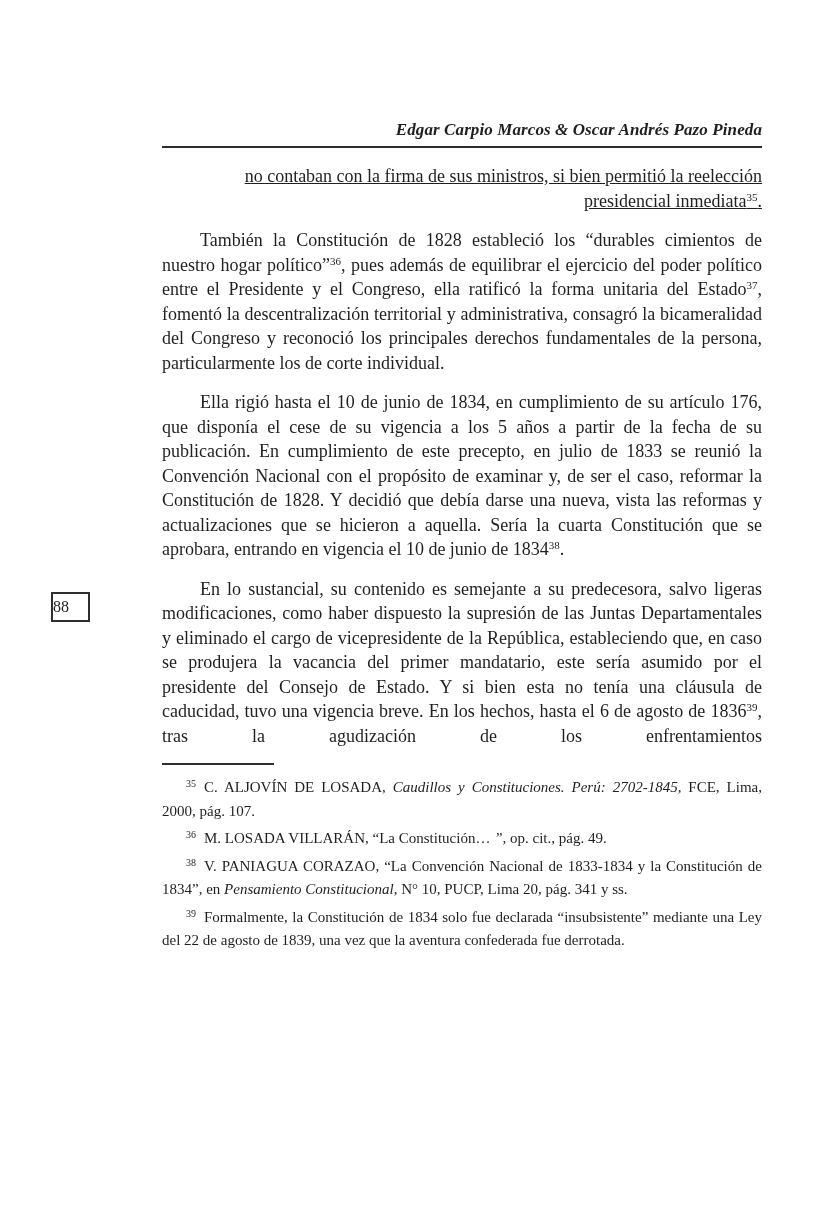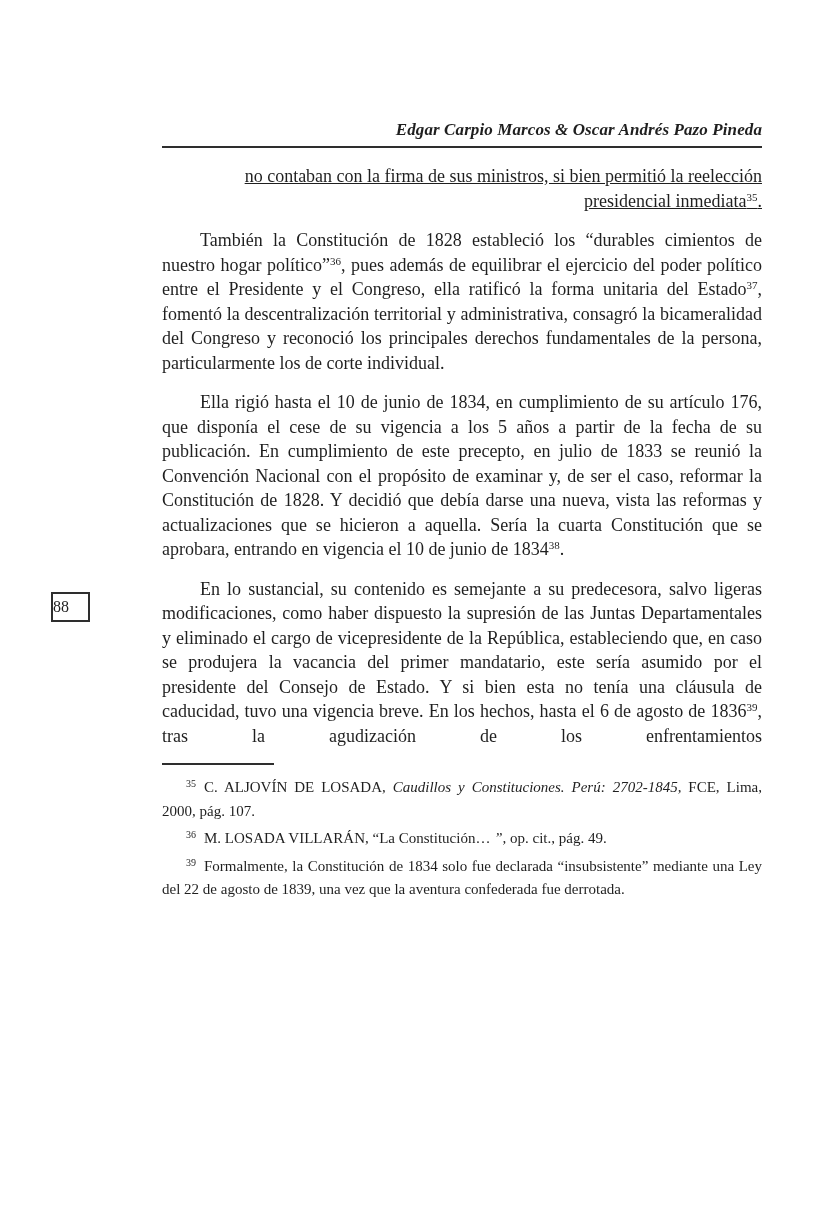--- a/index.html
+++ b/index.html
@@ -115,17 +115,18 @@
         <p class="indent"><span>También la Constitución de 1828 estableció los “durables cimientos de nuestro hogar político”</span><sup class="fnref">36</sup><span>, pues además de equilibrar el ejercicio del poder político entre el Presidente y el Congreso, ella ratificó la forma unitaria del Estado</span><sup class="fnref">37</sup><span>, fomentó la descentralización territorial y administrativa, consagró la bicameralidad del Congreso y reconoció los principales derechos fundamentales de la persona, particularmente los de corte individual.</span></p>
         <p class="indent"><span>Ella rigió hasta el 10 de junio de 1834, en cumplimiento de su artículo 176, que disponía el cese de su vigencia a los 5 años a partir de la fecha de su publicación. En cumplimiento de este precepto, en julio de 1833 se reunió la Convención Nacional con el propósito de examinar y, de ser el caso, reformar la Constitución de 1828. Y decidió que debía darse una nueva, vista las reformas y actualizaciones que se hicieron a aquella. Sería la cuarta Constitución que se aprobara, entrando en vigencia el 10 de junio de 1834</span><sup class="fnref">38</sup><span>.</span></p>
         <p class="indent continues"><span>En lo sustancial, su contenido es semejante a su predecesora, salvo ligeras modificaciones, como haber dispuesto la supresión de las Juntas Departamentales y eliminado el cargo de vicepresidente de la República, estableciendo que, en caso se produjera la vacancia del primer mandatario, este sería asumido por el presidente del Consejo de Estado. Y si bien esta no tenía una cláusula de caducidad, tuvo una vigencia breve. En los hechos, hasta el 6 de agosto de 1836</span><sup class="fnref">39</sup><span>, tras la agudización de los enfrentamientos</span></p>
       </div>
 
     <div class="fn-rule"></div>
 
     <div class="footnotes" id="footnotes">
         <div class="footnote"><sup class="fnnum">35</sup><span>C. ALJOVÍN DE LOSADA, </span><em>Caudillos y Constituciones. Perú: 2702-1845,</em><span> FCE, Lima, 2000, pág. 107.</span></div>
         <div class="footnote"><sup class="fnnum">36</sup><span>M. LOSADA VILLARÁN, “La Constitución… </span><em>”,</em><span> op. cit., pág. 49.</span></div>
+        <div class="footnote"><sup class="fnnum">38</sup><span>V. PANIAGUA CORAZAO, “La Convención Nacional de 1833-1834 y la Constitución de 1834”, en </span><em>Pensamiento Constitucional</em><span>, N° 10, PUCP, Lima 20, pág. 341 y ss.</span></div>
         <div class="footnote"><sup class="fnnum">39</sup><span>Formalmente, la Constitución de 1834 solo fue declarada “insubsistente” mediante una Ley del 22 de agosto de 1839, una vez que la aventura confederada fue derrotada.</span></div>
       </div>
 
   </div>
 </div>
 
 </body></html>

